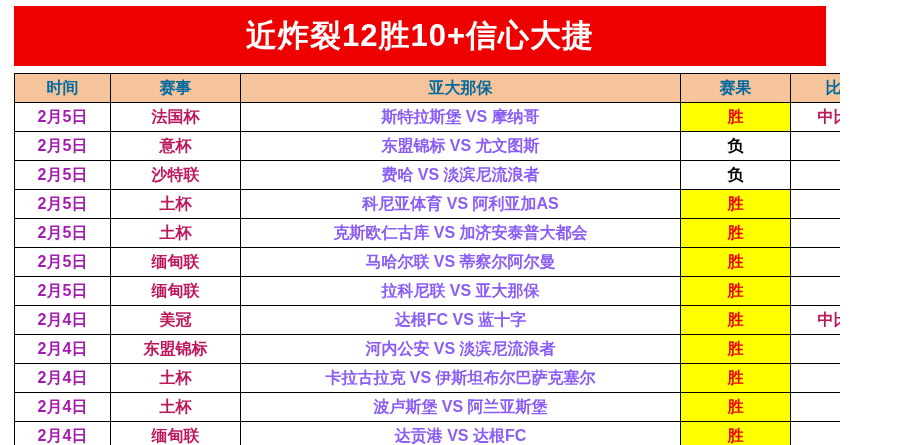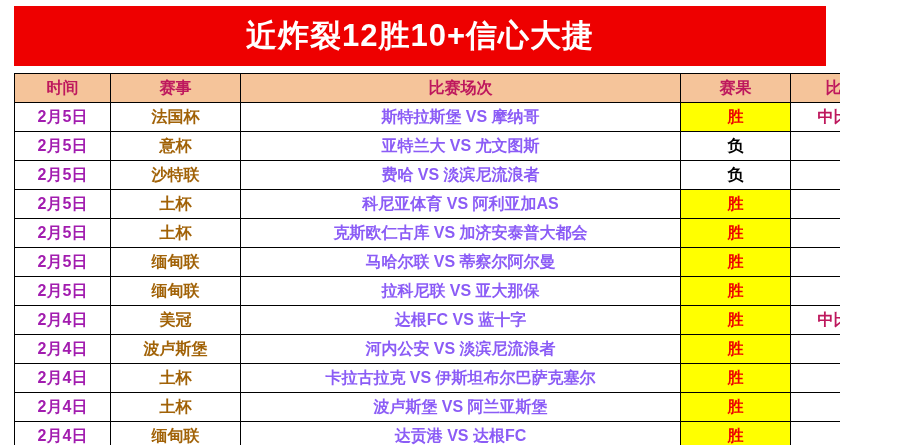--- a/index.html
+++ b/index.html
@@ -42,31 +42,31 @@
     text-align: center;
     vertical-align: middle;
     font-size: 16px;
     font-weight: bold;
     padding: 0;
     white-space: nowrap;
     overflow: hidden;
   }
   thead th {
     background: #f5c49a;
-    color: #be185d;
+    color: #0369a1;
     font-size: 17px;
   }
   .col-time { width: 96px; }
   .col-league { width: 130px; }
   .col-match { width: 440px; }
   .col-result { width: 110px; }
   .col-score { width: 102px; }
 
   td.time { color: #a21caf; }
-  td.league { color: #a16207; }
+  td.league { color: #be185d; }
   td.match { color: #8b5cf6; font-size: 17px; }
   td.result { color: #000000; }
   td.result.win { background: #ffff00; color: #ee0000; }
   td.score { color: #be185d; }
 </style>
 </head>
 <body>
 
 <div id="page">
 
@@ -77,37 +77,37 @@
       <col class="col-time">
       <col class="col-league">
       <col class="col-match">
       <col class="col-result">
       <col class="col-score">
     </colgroup>
     <thead>
       <tr>
         <th>时间</th>
         <th>赛事</th>
-        <th>比赛场次</th>
+        <th>亚大那保</th>
         <th>赛果</th>
         <th>比分</th>
       </tr>
     </thead>
     <tbody id="tbody">
         <tr>
           <td class="time">2月5日</td>
           <td class="league">法国杯</td>
           <td class="match">斯特拉斯堡  VS  摩纳哥</td>
           <td class="result win">胜</td>
           <td class="score">中比分</td>
         </tr>
         <tr>
           <td class="time">2月5日</td>
           <td class="league">意杯</td>
-          <td class="match">亚特兰大  VS  尤文图斯</td>
+          <td class="match">东盟锦标  VS  尤文图斯</td>
           <td class="result">负</td>
           <td class="score"></td>
         </tr>
         <tr>
           <td class="time">2月5日</td>
           <td class="league">沙特联</td>
           <td class="match">费哈  VS  淡滨尼流浪者</td>
           <td class="result">负</td>
           <td class="score"></td>
         </tr>
@@ -141,21 +141,21 @@
         </tr>
         <tr>
           <td class="time">2月4日</td>
           <td class="league">美冠</td>
           <td class="match">达根FC VS  蓝十字</td>
           <td class="result win">胜</td>
           <td class="score">中比分</td>
         </tr>
         <tr>
           <td class="time">2月4日</td>
-          <td class="league">波卢斯堡</td>
+          <td class="league">东盟锦标</td>
           <td class="match">河内公安  VS  淡滨尼流浪者</td>
           <td class="result win">胜</td>
           <td class="score"></td>
         </tr>
         <tr>
           <td class="time">2月4日</td>
           <td class="league">土杯</td>
           <td class="match">卡拉古拉克  VS  伊斯坦布尔巴萨克塞尔</td>
           <td class="result win">胜</td>
           <td class="score"></td>

